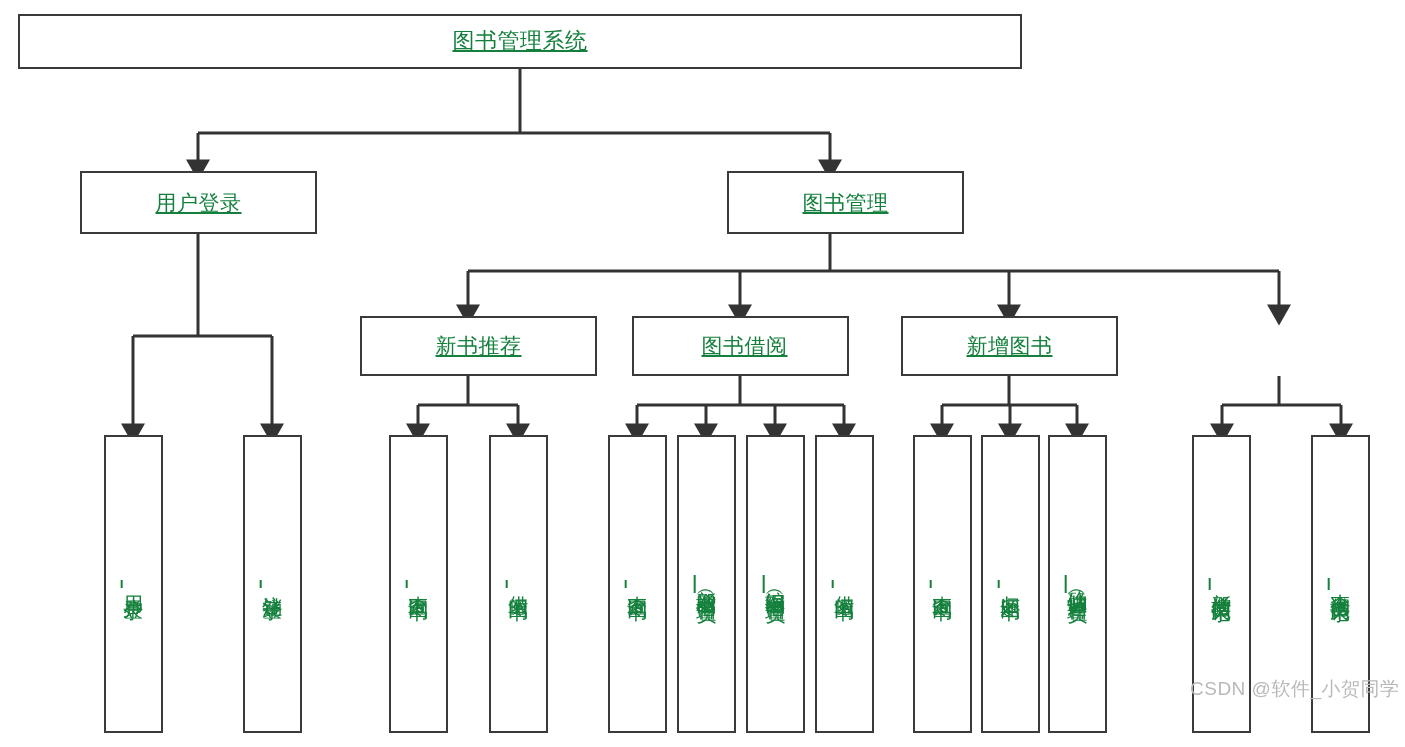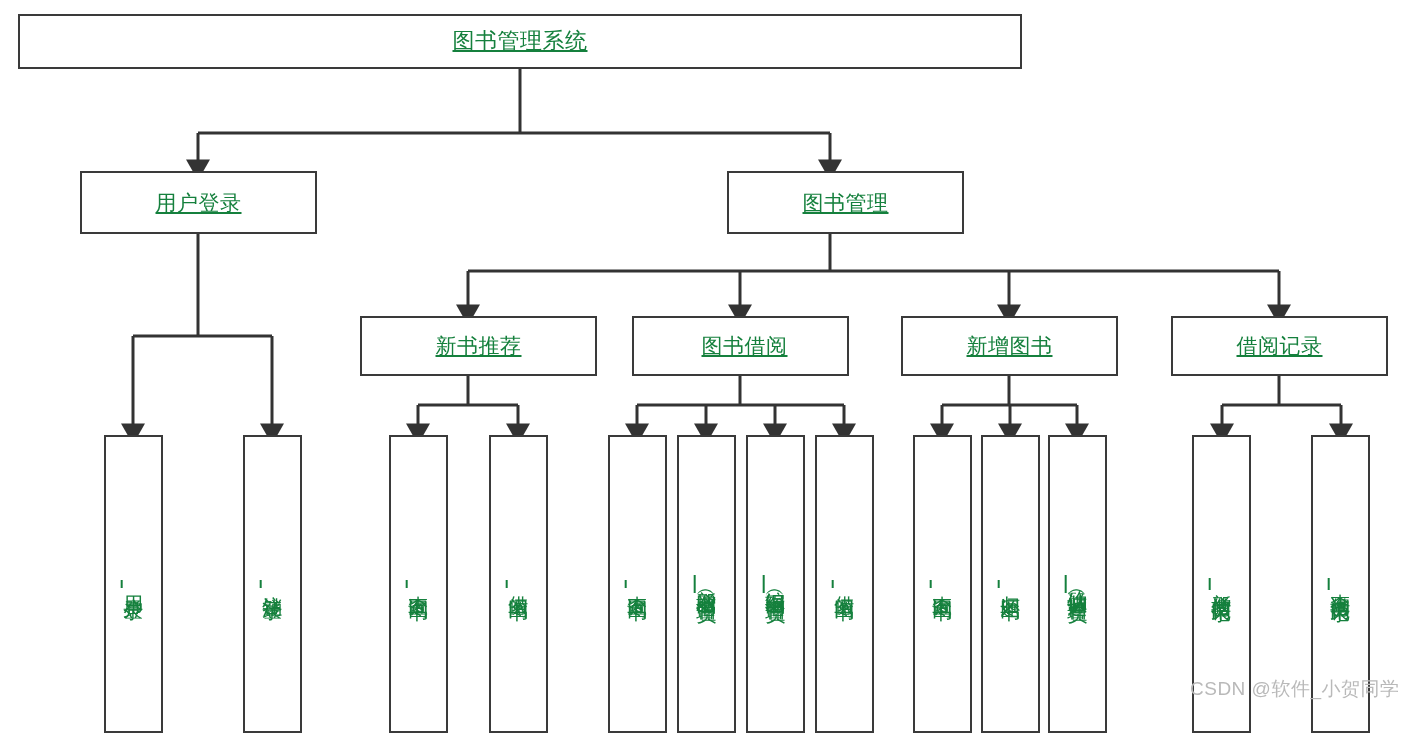--- a/index.html
+++ b/index.html
@@ -137,23 +137,20 @@
 
   <div class="node h-node" style="left:360px; top:316px; width:237px; height:60px;">
     <span class="node-label">新书推荐</span>
   </div>
   <div class="node h-node" style="left:632px; top:316px; width:217px; height:60px;padding-left:8px;">
     <span class="node-label">图书借阅</span>
   </div>
   <div class="node h-node" style="left:901px; top:316px; width:217px; height:60px;">
     <span class="node-label">新增图书</span>
   </div>
-  <div class="node h-node" style="left:1171px; top:316px; width:217px; height:60px;">
-    <span class="node-label">借阅记录</span>
-  </div>
 
   <div class="node v-node" style="left:104px; top:435px; width:59px; height:298px;">
     <span class="node-label">用户登录</span>
   </div>
   <div class="node v-node" style="left:243px; top:435px; width:59px; height:298px;">
     <span class="node-label">注销登录</span>
   </div>
 
   <div class="node v-node" style="left:389px; top:435px; width:59px; height:298px;">
     <span class="node-label">查询图书</span>

